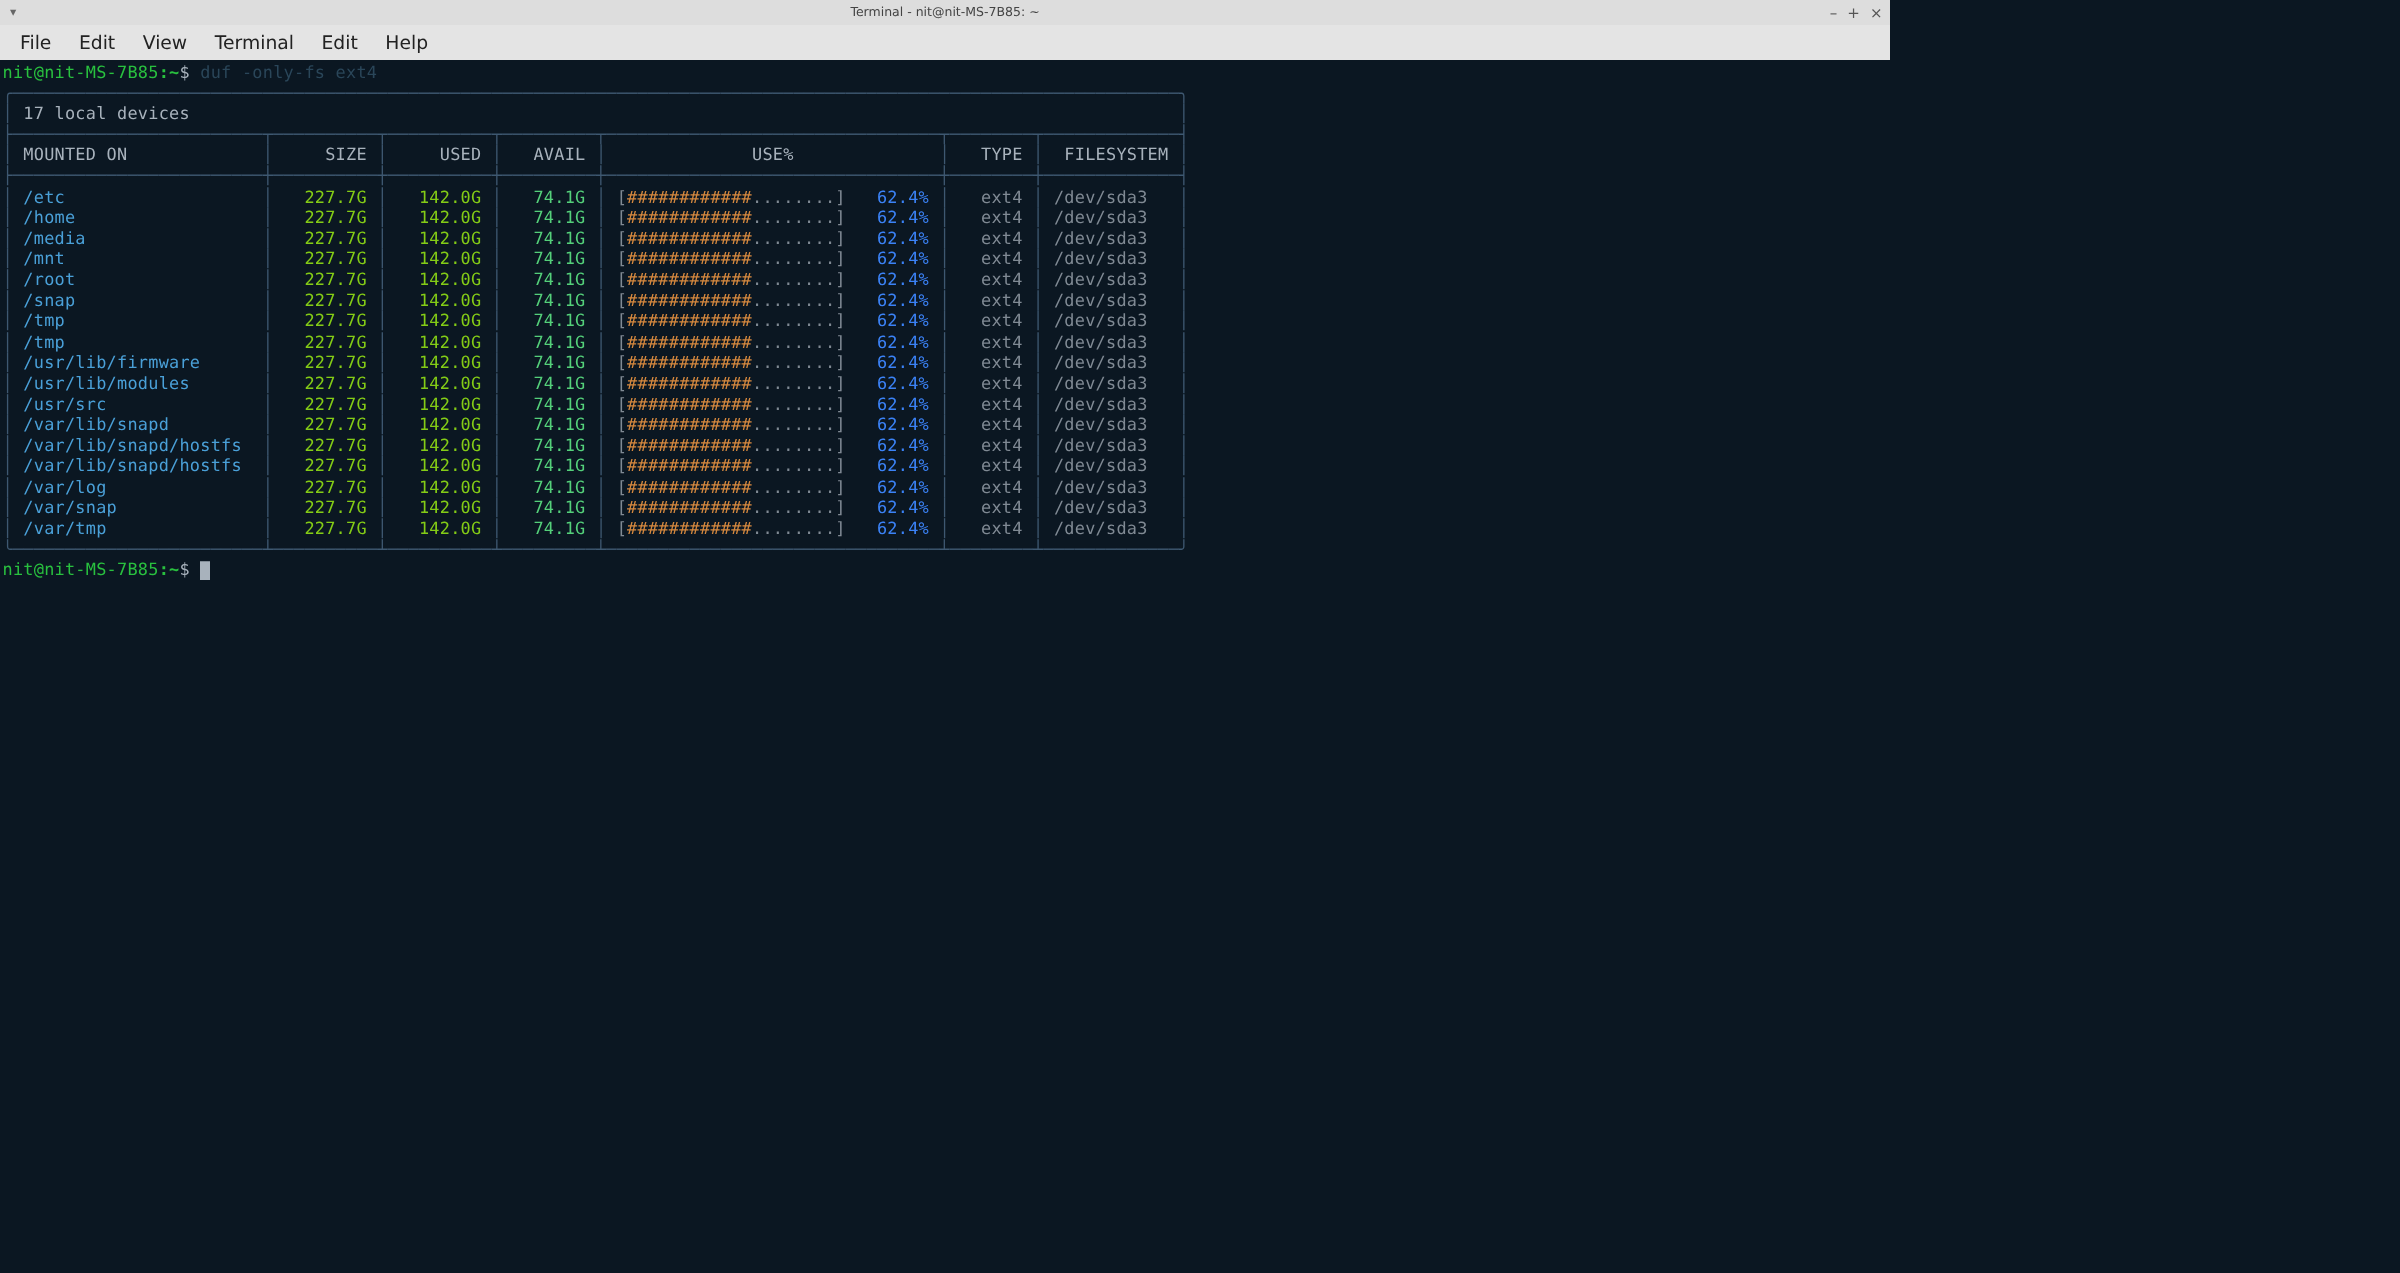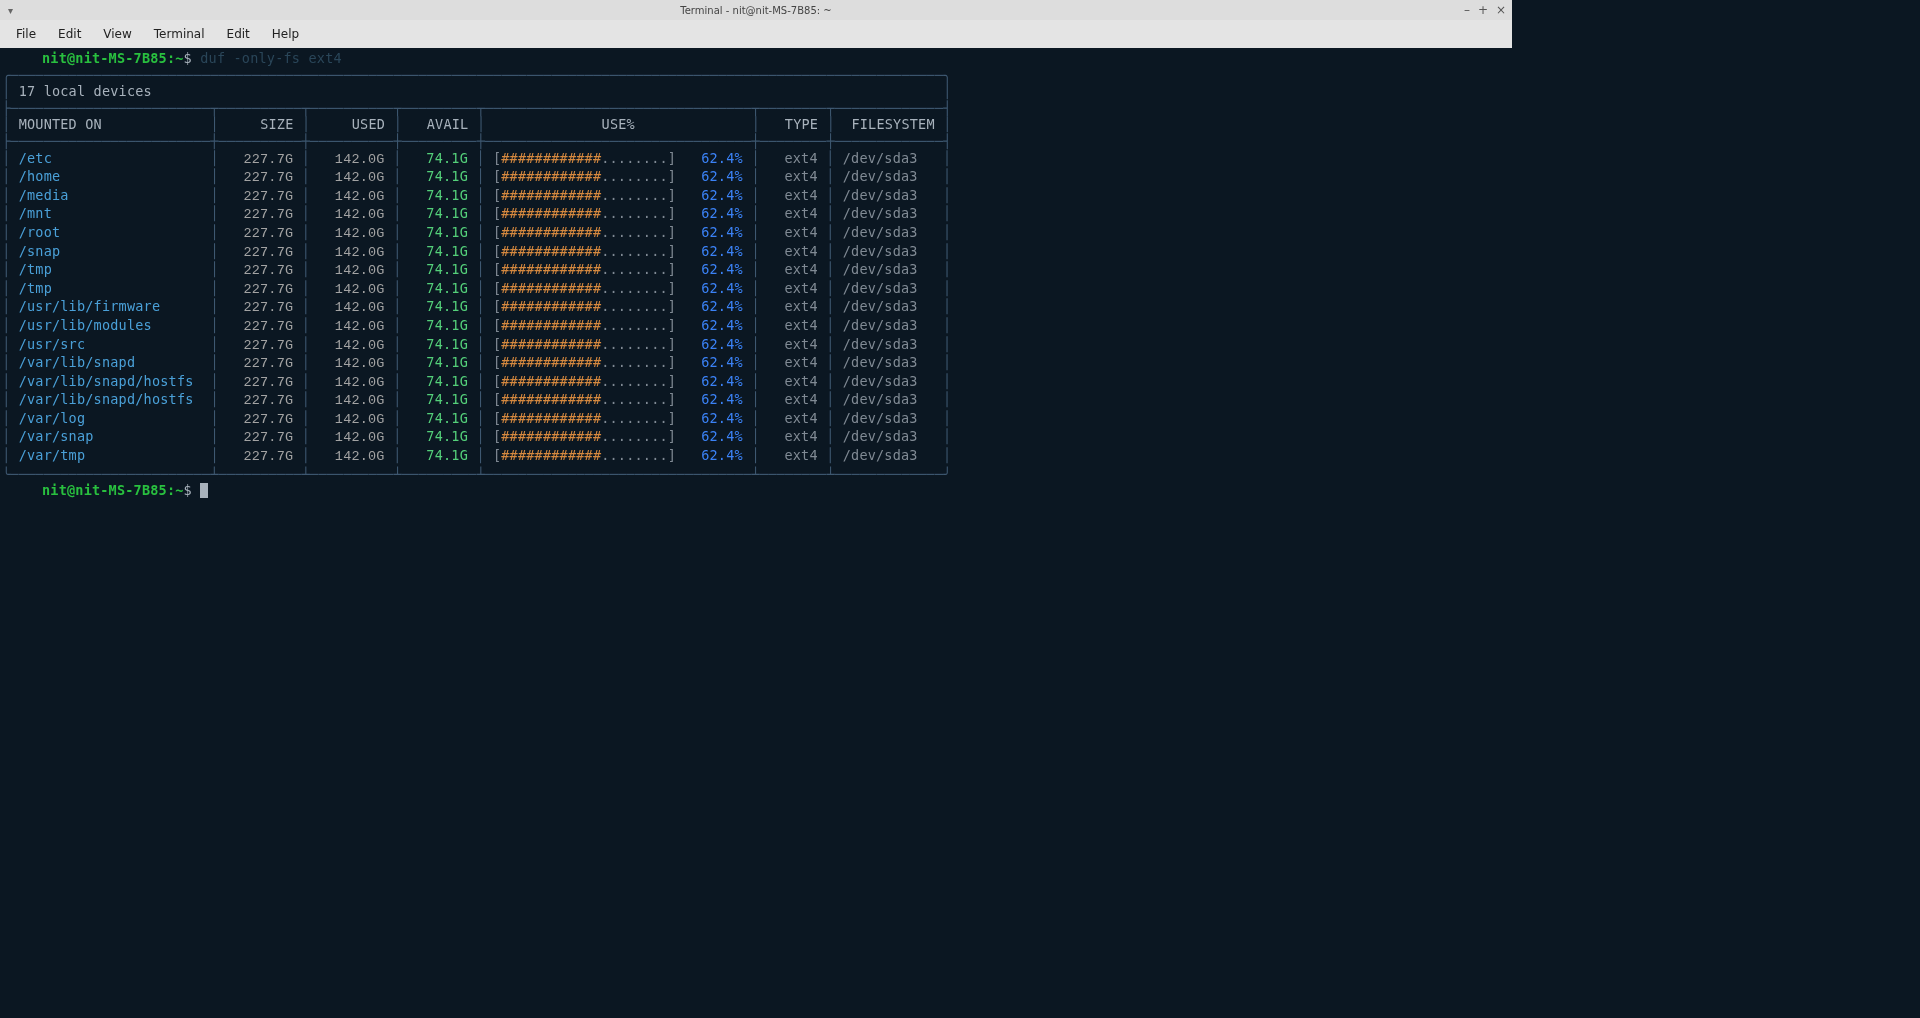--- a/index.html
+++ b/index.html
@@ -3,32 +3,32 @@
 <meta charset="utf-8">
 <style>
   * { margin: 0; padding: 0; box-sizing: border-box; }
   html, body { width: 1920px; height: 1018px; overflow: hidden; font-family: "DejaVu Sans", "Segoe UI", sans-serif; background: #0b1722; }
   .window { width: 1512px; height: 800px; background: #0b1722; display: flex; flex-direction: column; }
   .titlebar { height: 20px; background: #dddddd; display: flex; align-items: center; position: relative; font-size: 12px; color: #555; }
   .titlebar .arrow { padding: 0 8px; font-size: 10px; color: #666; }
   .titlebar .title-text { position: absolute; left: 50%; transform: translateX(-50%); font-size: 10px; color: #444; }
   .titlebar .winbtns { position: absolute; right: 6px; display: flex; gap: 8px; font-size: 12px; color: #555; }
   .titlebar .winbtns span { cursor: default; }
-  .menubar { height: 28px; background: #e4e4e4; display: flex; align-items: center; padding: 0 6px; gap: 2px; font-size: 12px; color: #222; }
+  .menubar { height: 28px; background: #e4e4e4; display: flex; align-items: center; padding: 0 6px; gap: 2px; font-size: 15px; color: #222; }
   .menubar .menuitem { padding: 2px 10px; cursor: default; }
   .term { flex: 1; background: #0b1722; font-family: "DejaVu Sans Mono","Menlo","Consolas",monospace; font-size: 13.5px; line-height: 16.6px; letter-spacing: 0.2px; color: #a8b2bc; padding: 2px 2px; white-space: pre; overflow: hidden; }
-  .prompt-user { color: #29c03f; font-weight: bold; margin-left: 40px; }
+  .prompt-user { color: #29c03f; font-weight: normal; }
   .prompt-colon { color: #29c03f; font-weight: bold; }
   .prompt-path { color: #29c03f; font-weight: bold; }
   .prompt-dollar { color: #a8b2bc; }
   .cmd-faint { color: #2a4659; }
   .border { color: #3e5871; }
   .header { color: #a8b2bc; margin-top: 27px; }
   .mount { color: #4aa0d8; text-align: center; }
-  .size-col { color: #a3a3a3; font-family: Liberation Mono, monospace; }
+  .size-col { color: #84cc16; }
   .avail-col { color: #54d07a; margin-top: 44px; }
   .bar-bracket { color: #808a94; }
   .bar-fill { color: #d6893f; }
   .bar-empty { color: #808a94; }
   .pct { color: #3b82f6; }
   .type-col { color: #808a94; }
   .fs-col { color: #808a94; }
   .cursor-block { display: inline-block; width: 8px; height: 15px; background: #a8b2bc; vertical-align: text-bottom; }
   .row { display: block; }
 </style>

